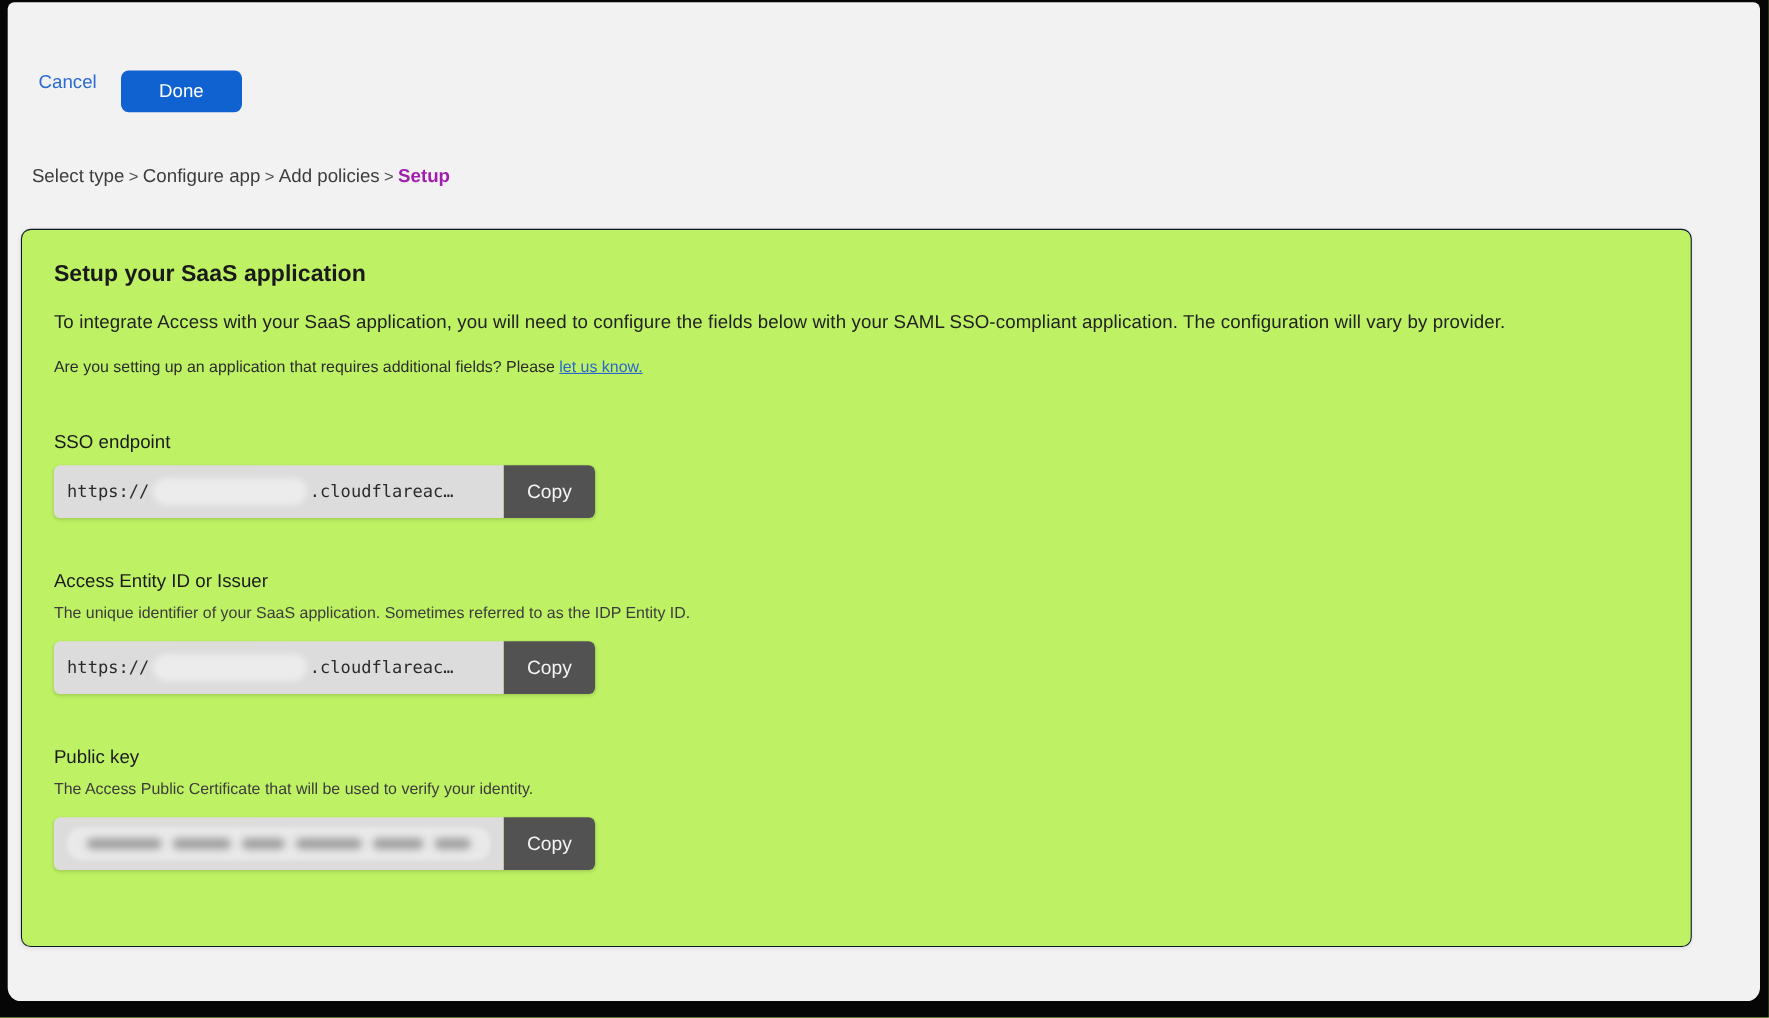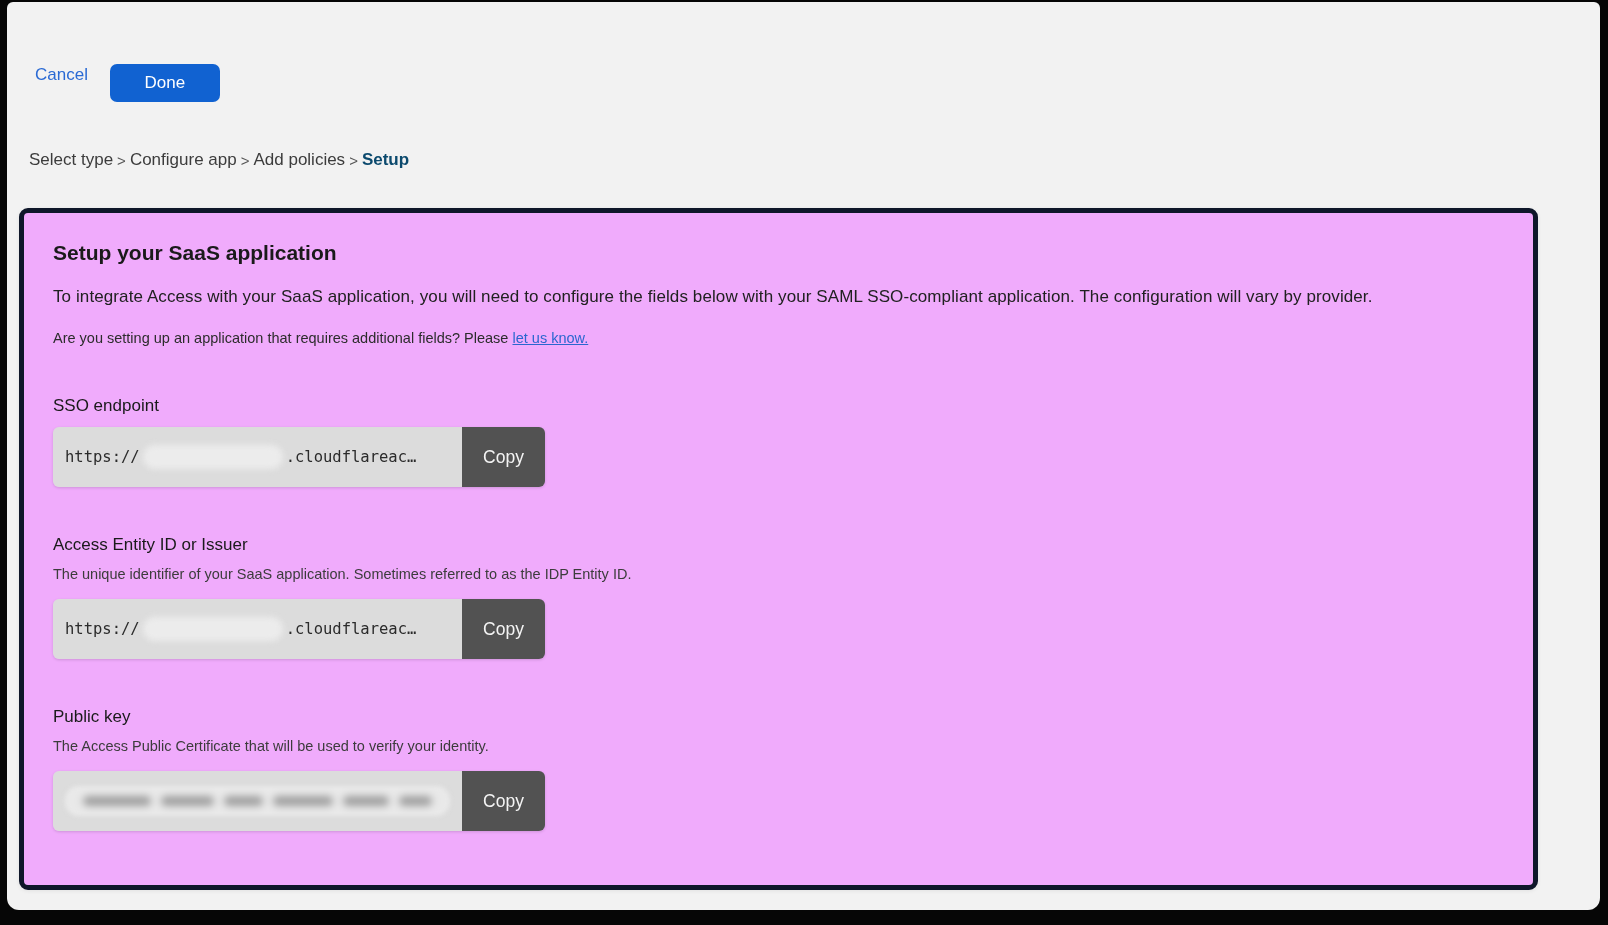--- a/index.html
+++ b/index.html
@@ -61,26 +61,26 @@
     display: flex;
     align-items: center;
     gap: 4px;
     padding: 0 22px;
     margin-top: 48px;
     font-size: 17px;
     color: #3c3c3c;
   }
   .breadcrumb .crumb { cursor: pointer; }
   .breadcrumb .sep { color: #555555; font-size: 15px; }
-  .breadcrumb .crumb.active { font-weight: 700; color: #0c4a6e; cursor: default; }
+  .breadcrumb .crumb.active { font-weight: 700; color: #a21caf; cursor: default; }
   
   .card {
     margin: 38px 62px 0 12px;
-    background: #f0abfc;
-    border: 5px solid #0f172a;
+    background: #bef264;
+    border: 1px solid #0f172a;
     border-radius: 9px;
     box-shadow: 0 1px 4px rgba(0,0,0,0.07);
     padding: 28px 36px 54px 29px;
     min-height: 653px;
   }
   .card-heading {
     font-size: 21px;
     font-weight: 700;
     color: #1a1a1a;
     margin: 0 0 22px 0;
@@ -111,21 +111,21 @@
     margin: 0 0 11px 0;
   }
   .field-desc {
     font-size: 14.5px;
     color: #3c3c3c;
     margin: 0 0 17px 0;
   }
   .field-row {
     display: flex;
     width: 492px;
-    height: 60px;
+    height: 48px;
     border-radius: 6px;
     box-shadow: 0 1px 3px rgba(0,0,0,0.14);
   }
   .field-value {
     flex: 1;
     background: #dcdcdc;
     border-radius: 6px 0 0 6px;
     display: flex;
     align-items: center;
     padding: 0 12px;

